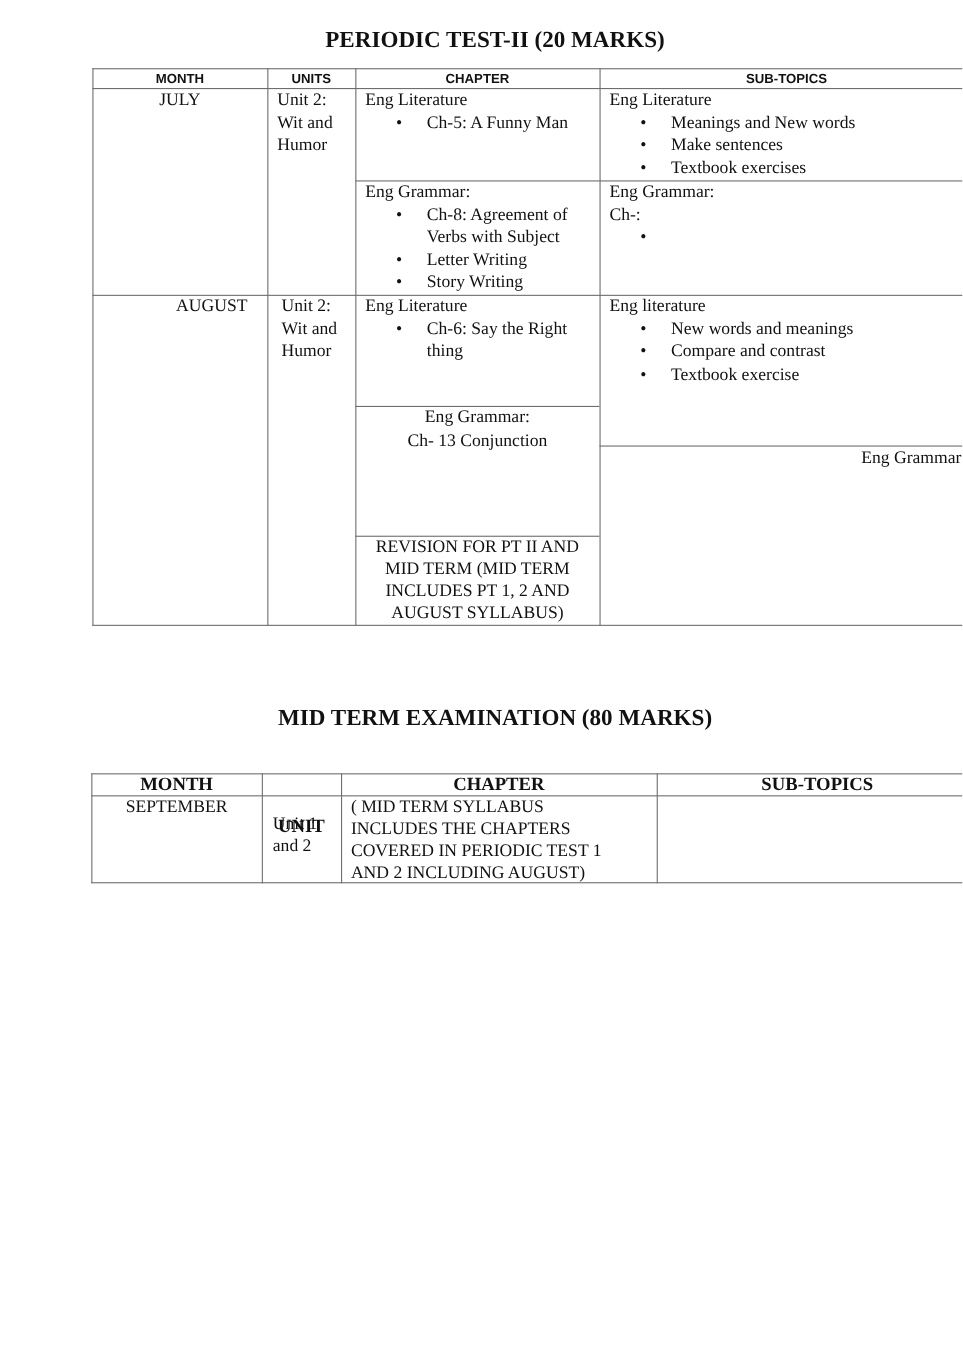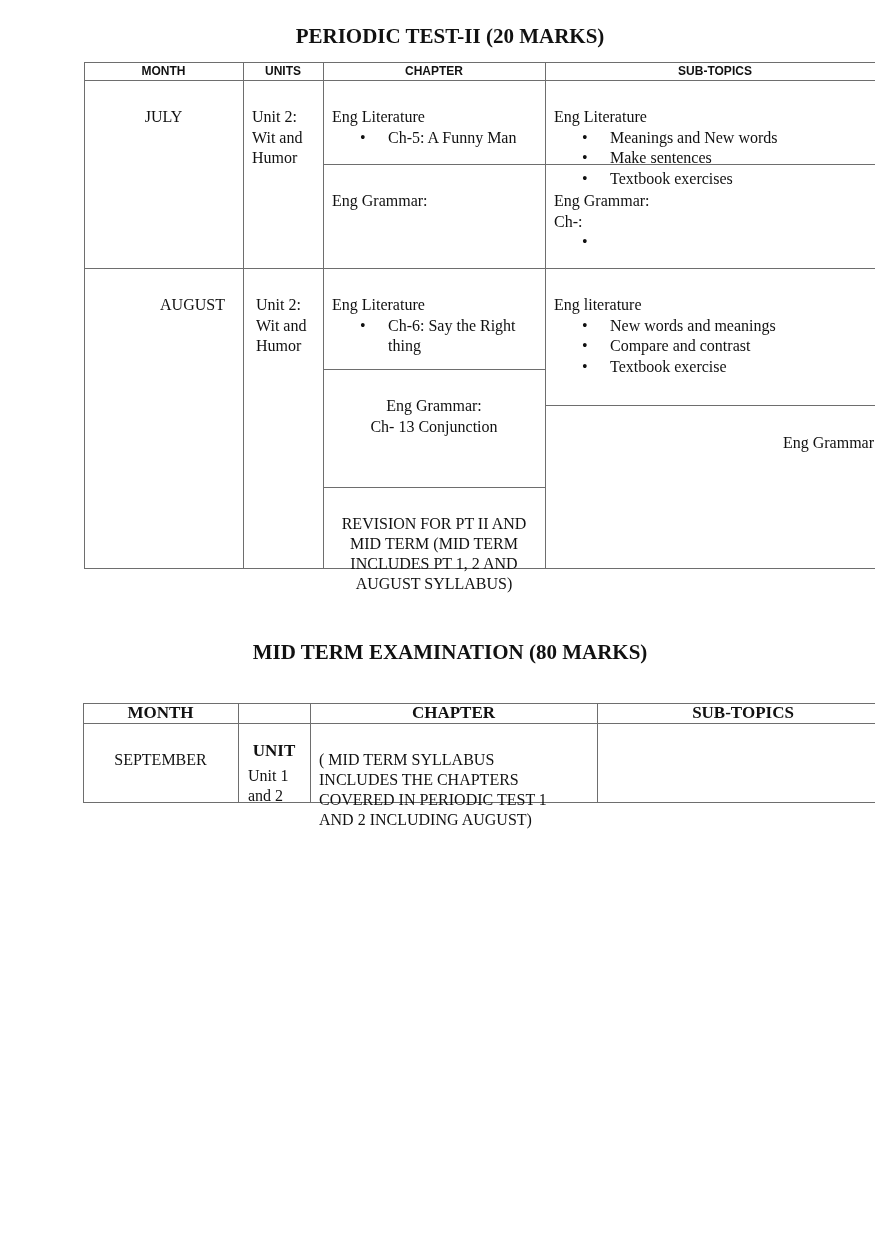--- a/index.html
+++ b/index.html
@@ -6,21 +6,21 @@
     body { width: 875px; height: 1241px; position: relative; overflow: hidden;
            font-family: "Liberation Serif", serif; color: #111; }
     .title { position: absolute; left: 0; width: 900px; text-align: center;
              font-family: "Liberation Serif", serif; font-weight: bold; font-size: 21px; }
     .hl { position: absolute; height: 1px; background: #6e6e6e; }
     .vl { position: absolute; width: 1px; background: #6e6e6e; }
     .hdr { position: absolute; text-align: center; font-family: "Liberation Sans", sans-serif;
            font-weight: bold; font-size: 12px; line-height: 18px; }
     .hdr2 { position: absolute; text-align: center; font-family: "Liberation Serif", serif;
             font-weight: bold; font-size: 17px; line-height: 20px; }
-    .cell { position: absolute; font-size: 16px; line-height: 20.6px; margin-top: 26px; }
+    .cell { position: absolute; font-size: 16px; line-height: 20.6px; }
     .center { text-align: center; }
     ul.b { list-style: none; margin: 0; padding: 0; }
     ul.b li { position: relative; padding-left: 56px; }
     ul.b li::before { content: "\2022"; position: absolute; left: 28px; top: 0; }
     .line { display: block; }
   </style>
 </head>
 <body>
 
 <div class="title" style="top:24px;">PERIODIC TEST-II (20 MARKS)</div>
@@ -55,20 +55,32 @@
   <div class="cell" style="left:332px; top:81px; width:212px;">
     <span class="line">Eng Literature</span>
     <ul class="b">
       <li>
         <span class="line">Ch-5: A Funny Man</span>
       </li>
     </ul>
   </div>
   <div class="cell" style="left:332px; top:165px; width:212px;">
     <span class="line">Eng Grammar:</span>
+    <ul class="b">
+      <li>
+        <span class="line">Ch-8: Agreement of</span>
+        <span class="line">Verbs with Subject</span>
+      </li>
+      <li>
+        <span class="line">Letter Writing</span>
+      </li>
+      <li>
+        <span class="line">Story Writing</span>
+      </li>
+    </ul>
   </div>
   <div class="cell" style="left:554px; top:81px; width:320px;">
     <span class="line">Eng Literature</span>
     <ul class="b">
       <li>Meanings and New words</li>
       <li>Make sentences</li>
       <li>Textbook exercises</li>
     </ul>
   </div>
   <div class="cell" style="left:554px; top:165px; width:320px;">

